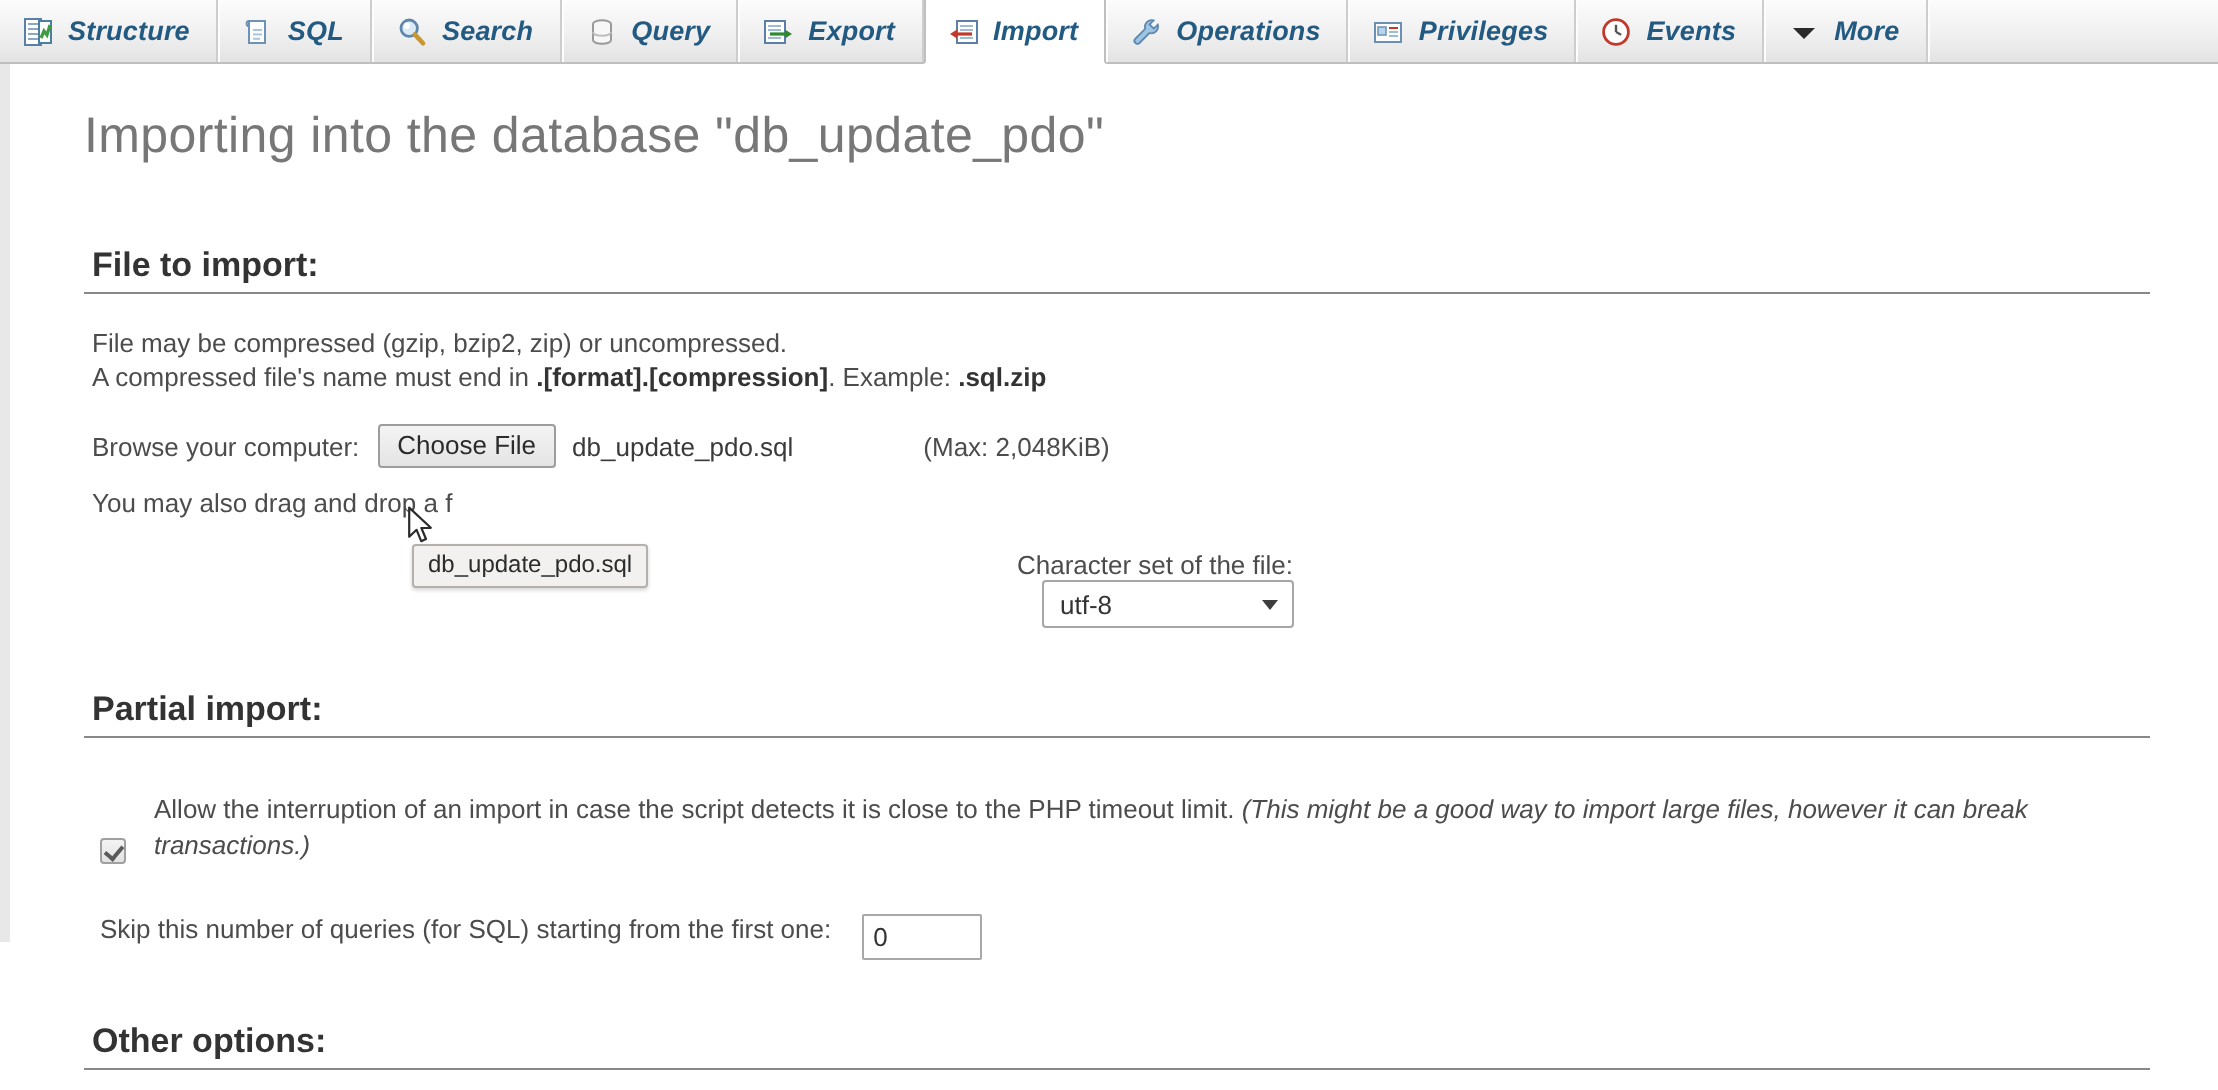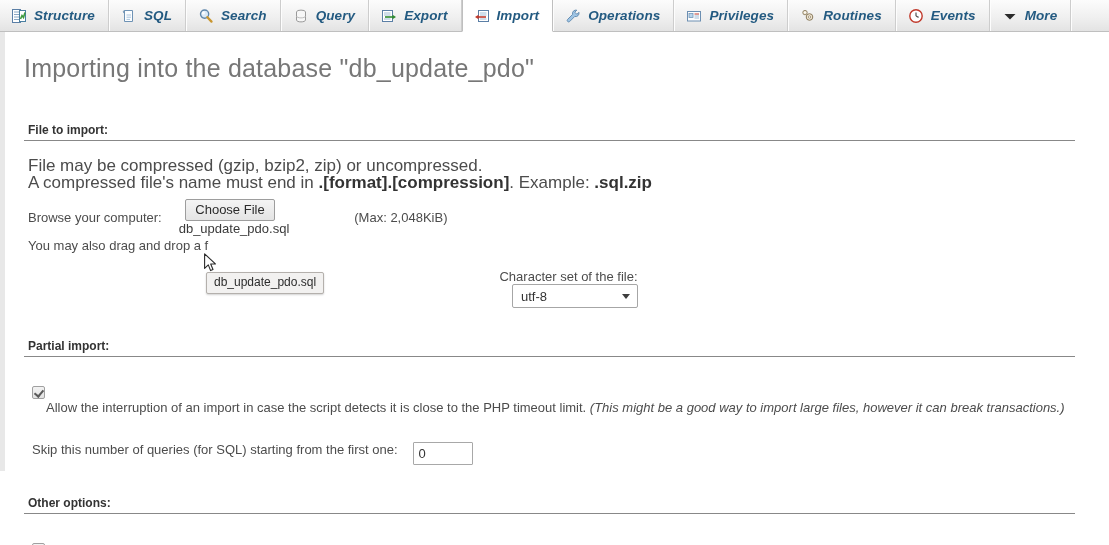--- a/index.html
+++ b/index.html
@@ -67,54 +67,54 @@
     width: 16px;
     height: 16px;
     flex: 0 0 16px;
     display: block;
     position: relative;
   }
 
   
   .page {
     position: relative;
-    padding-left: 6px;
+    padding-left: 24px;
     height: 439px;
     box-sizing: border-box;
     border-left: 5px solid #e8e8e8;
     background: #ffffff;
   }
 
   h1.page-title {
     margin: 0;
     padding: 22px 0 0 13px;
     font-size: 25px;
     font-weight: normal;
     color: #777777;
     letter-spacing: 0.2px;
   }
 
   .section-head {
     margin: 0 34px 0 13px;
     padding: 0 0 3px 4px;
-    font-size: 12px;
+    font-size: 17px;
     font-weight: bold;
     color: #333333;
     border-bottom: 1px solid #888888;
   }
   #file-section-head { margin-top: 40px; }
   #partial-section-head { margin-top: 31px; }
   #other-section-head { margin-top: 31px; }
 
   .body-text {
     margin: 0;
     padding: 0 0 0 17px;
     color: #4c4c4c;
     line-height: 16.5px;
-    font-size: 17px;
+    font-size: 13px;
   }
   #file-notes { padding-top: 17px; }
   .body-text b { color: #333333; }
 
   .form-row {
     display: flex;
     align-items: center;
     padding-left: 17px;
     position: relative;
   }
@@ -126,21 +126,20 @@
     color: #4c4c4c;
     font-size: 13px;
     white-space: nowrap;
   }
 
   
   .file-chooser {
     display: flex;
     align-items: center;
     margin-left: 9px;
-    flex-direction: column;
   }
   .choose-file-btn {
     font-family: "Liberation Sans", sans-serif;
     font-size: 13px;
     color: #2b2b2b;
     background: linear-gradient(to bottom, #f4f4f4 0%, #e4e4e4 100%);
     border: 1px solid #9d9d9d;
     border-radius: 2px;
     padding: 2px 9px 3px 9px;
     cursor: pointer;
@@ -207,24 +206,23 @@
   .caret {
     width: 0; height: 0;
     border-left: 4px solid transparent;
     border-right: 4px solid transparent;
     border-top: 5px solid #3d3d3d;
   }
 
   
   .check-row {
     display: flex;
-    align-items: flex-start;
+    align-items: flex-end;
     padding-left: 21px;
     padding-right: 38px;
-    flex-direction: column;
   }
   #interrupt-row { margin-top: 27px; }
   #fk-row { margin-top: 27px; }
 
   .checkbox {
     width: 13px;
     height: 13px;
     flex: 0 0 13px;
     box-sizing: border-box;
     border: 1px solid #a0a0a0;
@@ -372,31 +370,20 @@
         <rect x="1.5" y="3.5" width="13" height="9.5" fill="#fdfdfd" stroke="#6c8fb2" stroke-width="1"></rect>
         <rect x="3" y="5.5" width="4" height="4" fill="#b7d4ec" stroke="#7296b8" stroke-width="0.8"></rect>
         <line x1="8.5" y1="6" x2="13" y2="6" stroke="#c0392b" stroke-width="1"></line>
         <line x1="8.5" y1="8" x2="13" y2="8" stroke="#9fbcd6" stroke-width="1"></line>
         <line x1="8.5" y1="10" x2="13" y2="10" stroke="#9fbcd6" stroke-width="1"></line>
       </svg>
     </span>
     <span class="tab-label">Privileges</span>
   </div>
 
-  <div class="tab">
-    <span class="ticon">
-      <svg width="16" height="16" viewBox="0 0 16 16">
-        <circle cx="9.5" cy="9" r="3.3" fill="#efe6d2" stroke="#8a7a5c" stroke-width="1"></circle>
-        <circle cx="9.5" cy="9" r="1.2" fill="#ffffff" stroke="#8a7a5c" stroke-width="0.7"></circle>
-        <circle cx="5" cy="4.6" r="2.2" fill="#efe6d2" stroke="#8a7a5c" stroke-width="0.9"></circle>
-        <circle cx="5" cy="4.6" r="0.8" fill="#ffffff"></circle>
-      </svg>
-    </span>
-    <span class="tab-label">Routines</span>
-  </div>
 
   <div class="tab">
     <span class="ticon">
       <svg width="16" height="16" viewBox="0 0 16 16">
         <circle cx="8" cy="8" r="6.2" fill="#ffffff" stroke="#c0392b" stroke-width="1.4"></circle>
         <line x1="8" y1="8" x2="8" y2="4.4" stroke="#555555" stroke-width="1.2"></line>
         <line x1="8" y1="8" x2="10.6" y2="9.4" stroke="#555555" stroke-width="1.2"></line>
       </svg>
     </span>
     <span class="tab-label">Events</span>

